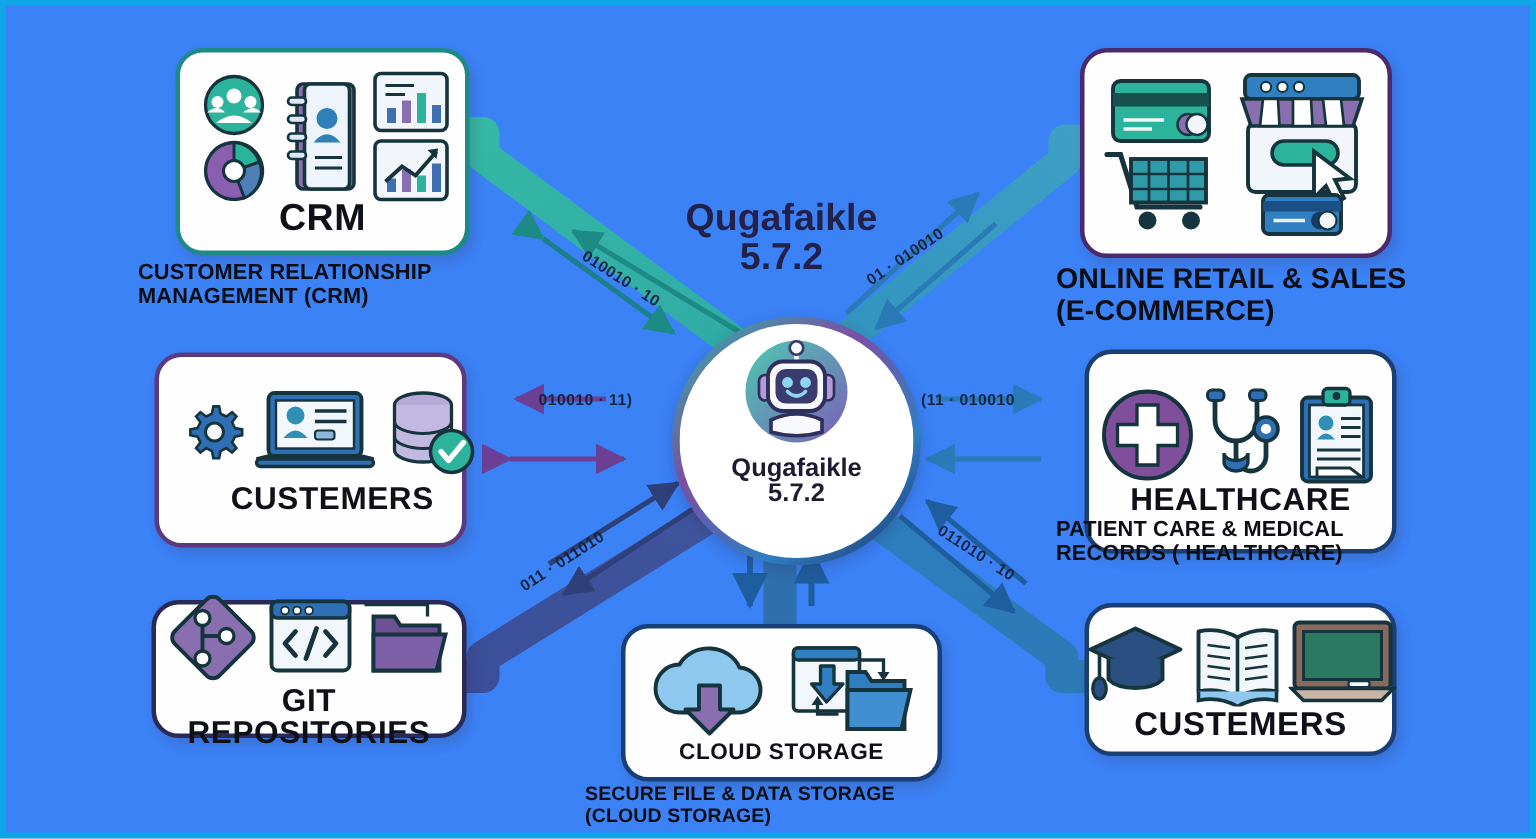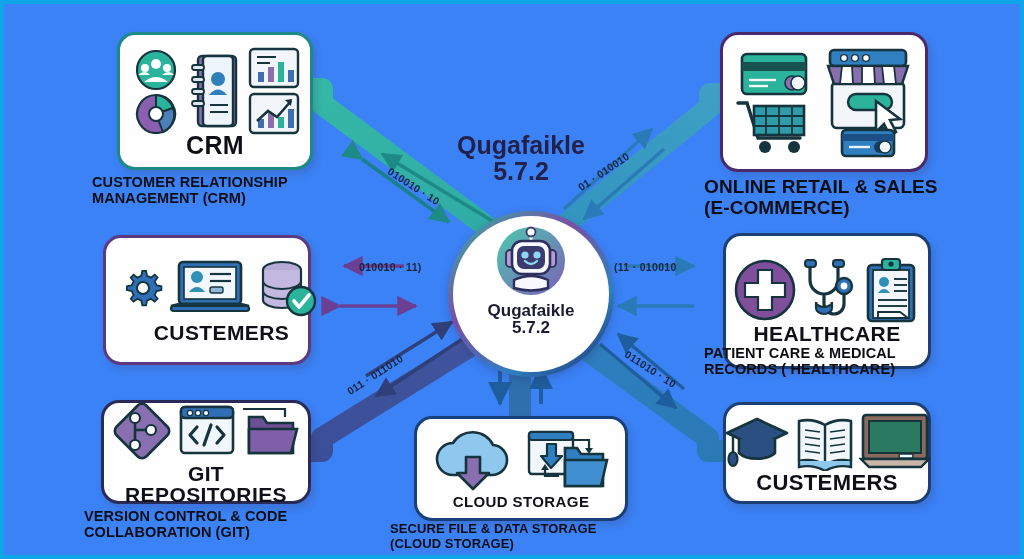--- a/index.html
+++ b/index.html
@@ -293,21 +293,21 @@
         <line x1="16" y1="43" x2="45" y2="43" stroke="#16343d" stroke-width="1.9"></line>
         <line x1="16" y1="49" x2="45" y2="49" stroke="#16343d" stroke-width="1.9"></line>
         <path d="M16,55 L38,55 L46,61 L16,61 z" fill="#fff" stroke="#16343d" stroke-width="1.9"></path>
       </svg>
     </div>
     <div class="ntitle" style="font-size:21px;margin-top:1px;">HEALTHCARE</div>
   </div>
   <div class="caption" style="left:700px;top:341px;width:250px;font-size:14.5px;white-space:pre-line;">PATIENT CARE &amp; MEDICAL
 RECORDS ( HEALTHCARE)</div>
 
-  <div class="node" style="left:97px;top:396px;width:210px;height:104px;border:3px solid #2a2a57;">
+  <div class="node" style="left:97px;top:396px;width:210px;height:92px;border:3px solid #2a2a57;">
     <div class="icons" style="height:62px;gap:2px;">
       <svg width="62" height="62" viewBox="0 0 62 62">
         <rect x="10" y="10" width="42" height="42" rx="6" fill="#8a6fb0" stroke="#16343d" stroke-width="2.6" transform="rotate(45 31 31)"></rect>
         <circle cx="24" cy="18" r="5" fill="#fff" stroke="#16343d" stroke-width="2.2"></circle>
         <circle cx="24" cy="45" r="5" fill="#fff" stroke="#16343d" stroke-width="2.2"></circle>
         <circle cx="40" cy="30" r="5" fill="#fff" stroke="#16343d" stroke-width="2.2"></circle>
         <path d="M24,23 L24,40" stroke="#16343d" stroke-width="2.6"></path>
         <path d="M24,30 q8,0 12,0" stroke="#16343d" stroke-width="2.6" fill="none"></path>
       </svg>
       <svg width="62" height="56" viewBox="0 0 62 56">
@@ -321,22 +321,20 @@
         <line x1="29" y1="42" x2="36" y2="22" stroke="#16343d" stroke-width="3.2" stroke-linecap="round"></line>
       </svg>
       <svg width="62" height="56" viewBox="0 0 62 56">
         <path d="M4,6 L46,6 L46,14" stroke="#16343d" stroke-width="2.2" fill="none"></path>
         <path d="M10,14 L24,14 L28,20 L54,20 L54,50 L10,50 z" fill="#6d4f94" stroke="#16343d" stroke-width="2.6"></path>
         <path d="M10,26 L58,26 L52,50 L10,50 z" fill="#7f5fa8" stroke="#16343d" stroke-width="2.6"></path>
       </svg>
     </div>
     <div class="ntitle" style="font-size:21px;margin-top:1px;">GIT REPOSITORIES</div>
   </div>
-  <div class="caption" style="left:80px;top:504px;width:250px;font-size:14.5px;white-space:pre-line;">VERSION CONTROL &amp; CODE
-COLLABORATION (GIT)</div>
 
   <div class="node" style="left:410px;top:412px;width:214px;height:105px;border:3px solid #17407a;">
     <div class="icons" style="height:64px;gap:8px;">
       <svg width="82" height="62" viewBox="0 0 82 62">
         <path d="M20,46 a16,16 0 0,1 0,-32 a22,20 0 0,1 40,2 a14,14 0 0,1 -2,30 z" fill="#8ec8ef" stroke="#16343d" stroke-width="2.6"></path>
         <path d="M33,28 L47,28 L47,44 L56,44 L40,60 L24,44 L33,44 z" fill="#8a6fb0" stroke="#16343d" stroke-width="2.6" stroke-linejoin="round"></path>
       </svg>
       <svg width="86" height="64" viewBox="0 0 86 64">
         <rect x="6" y="4" width="44" height="42" rx="3" fill="#f2f7fc" stroke="#16343d" stroke-width="2.4"></rect>
         <rect x="6" y="4" width="44" height="8" rx="3" fill="#2f7fc1" stroke="#16343d" stroke-width="2.2"></rect>

